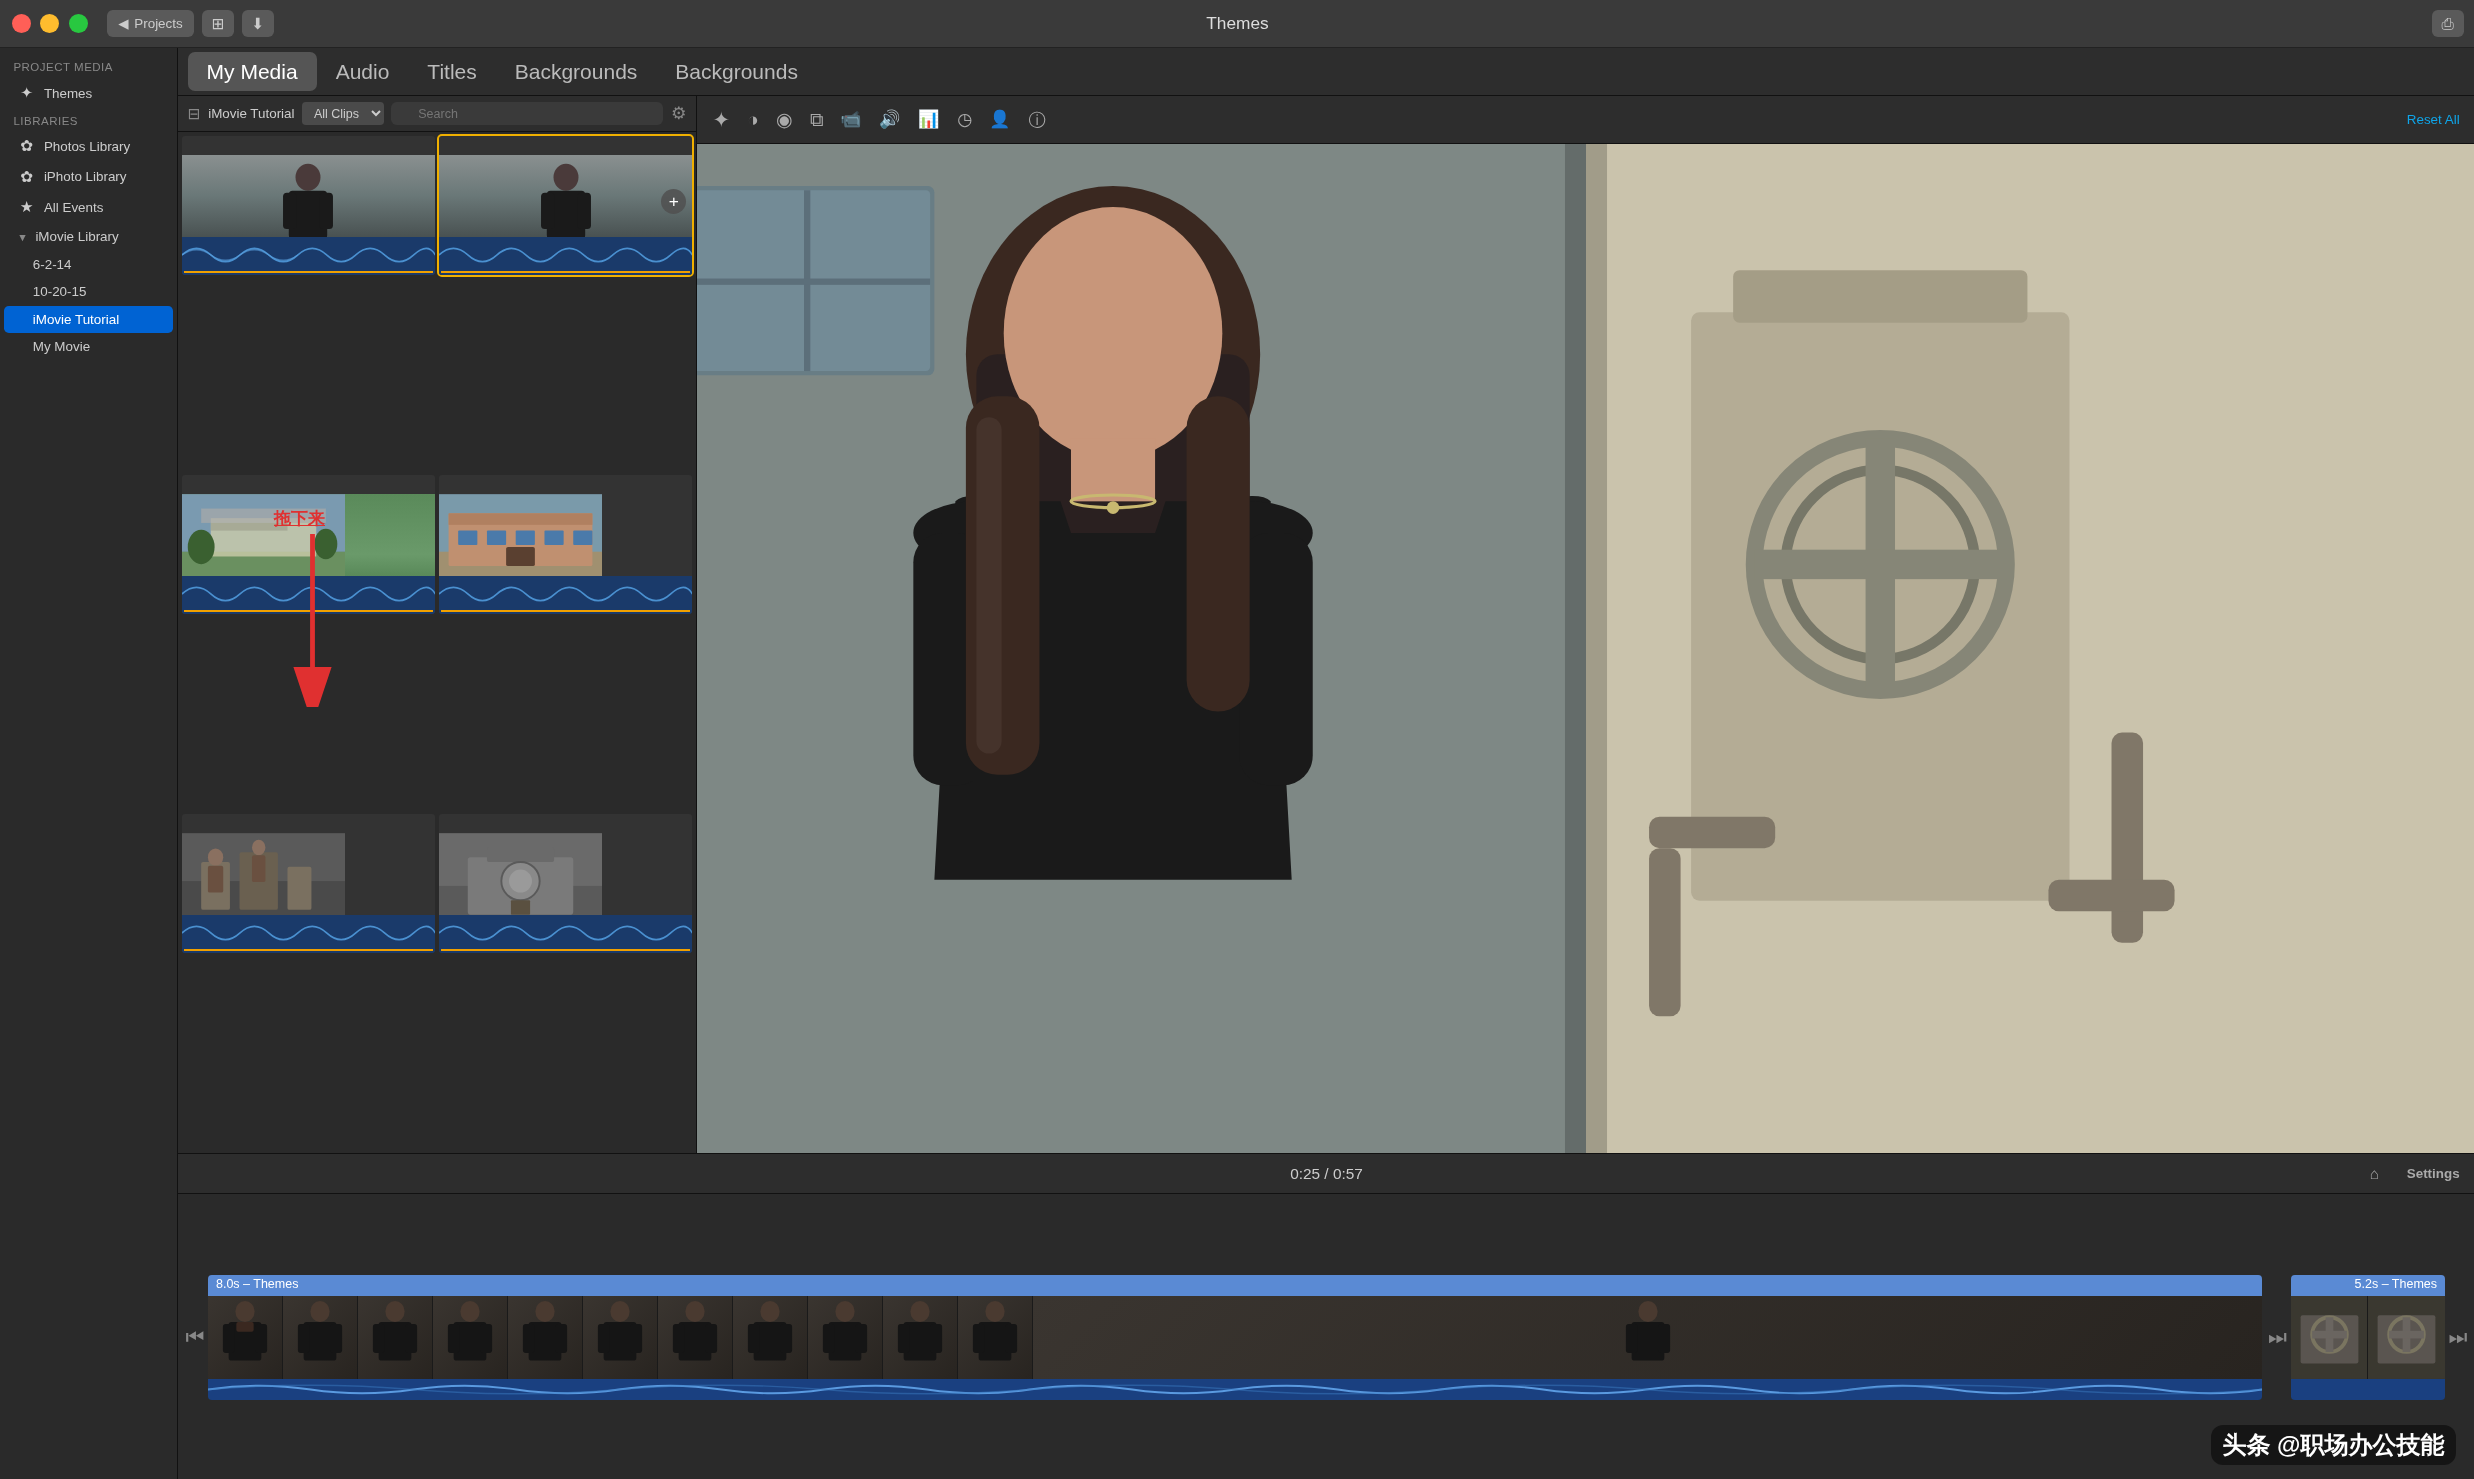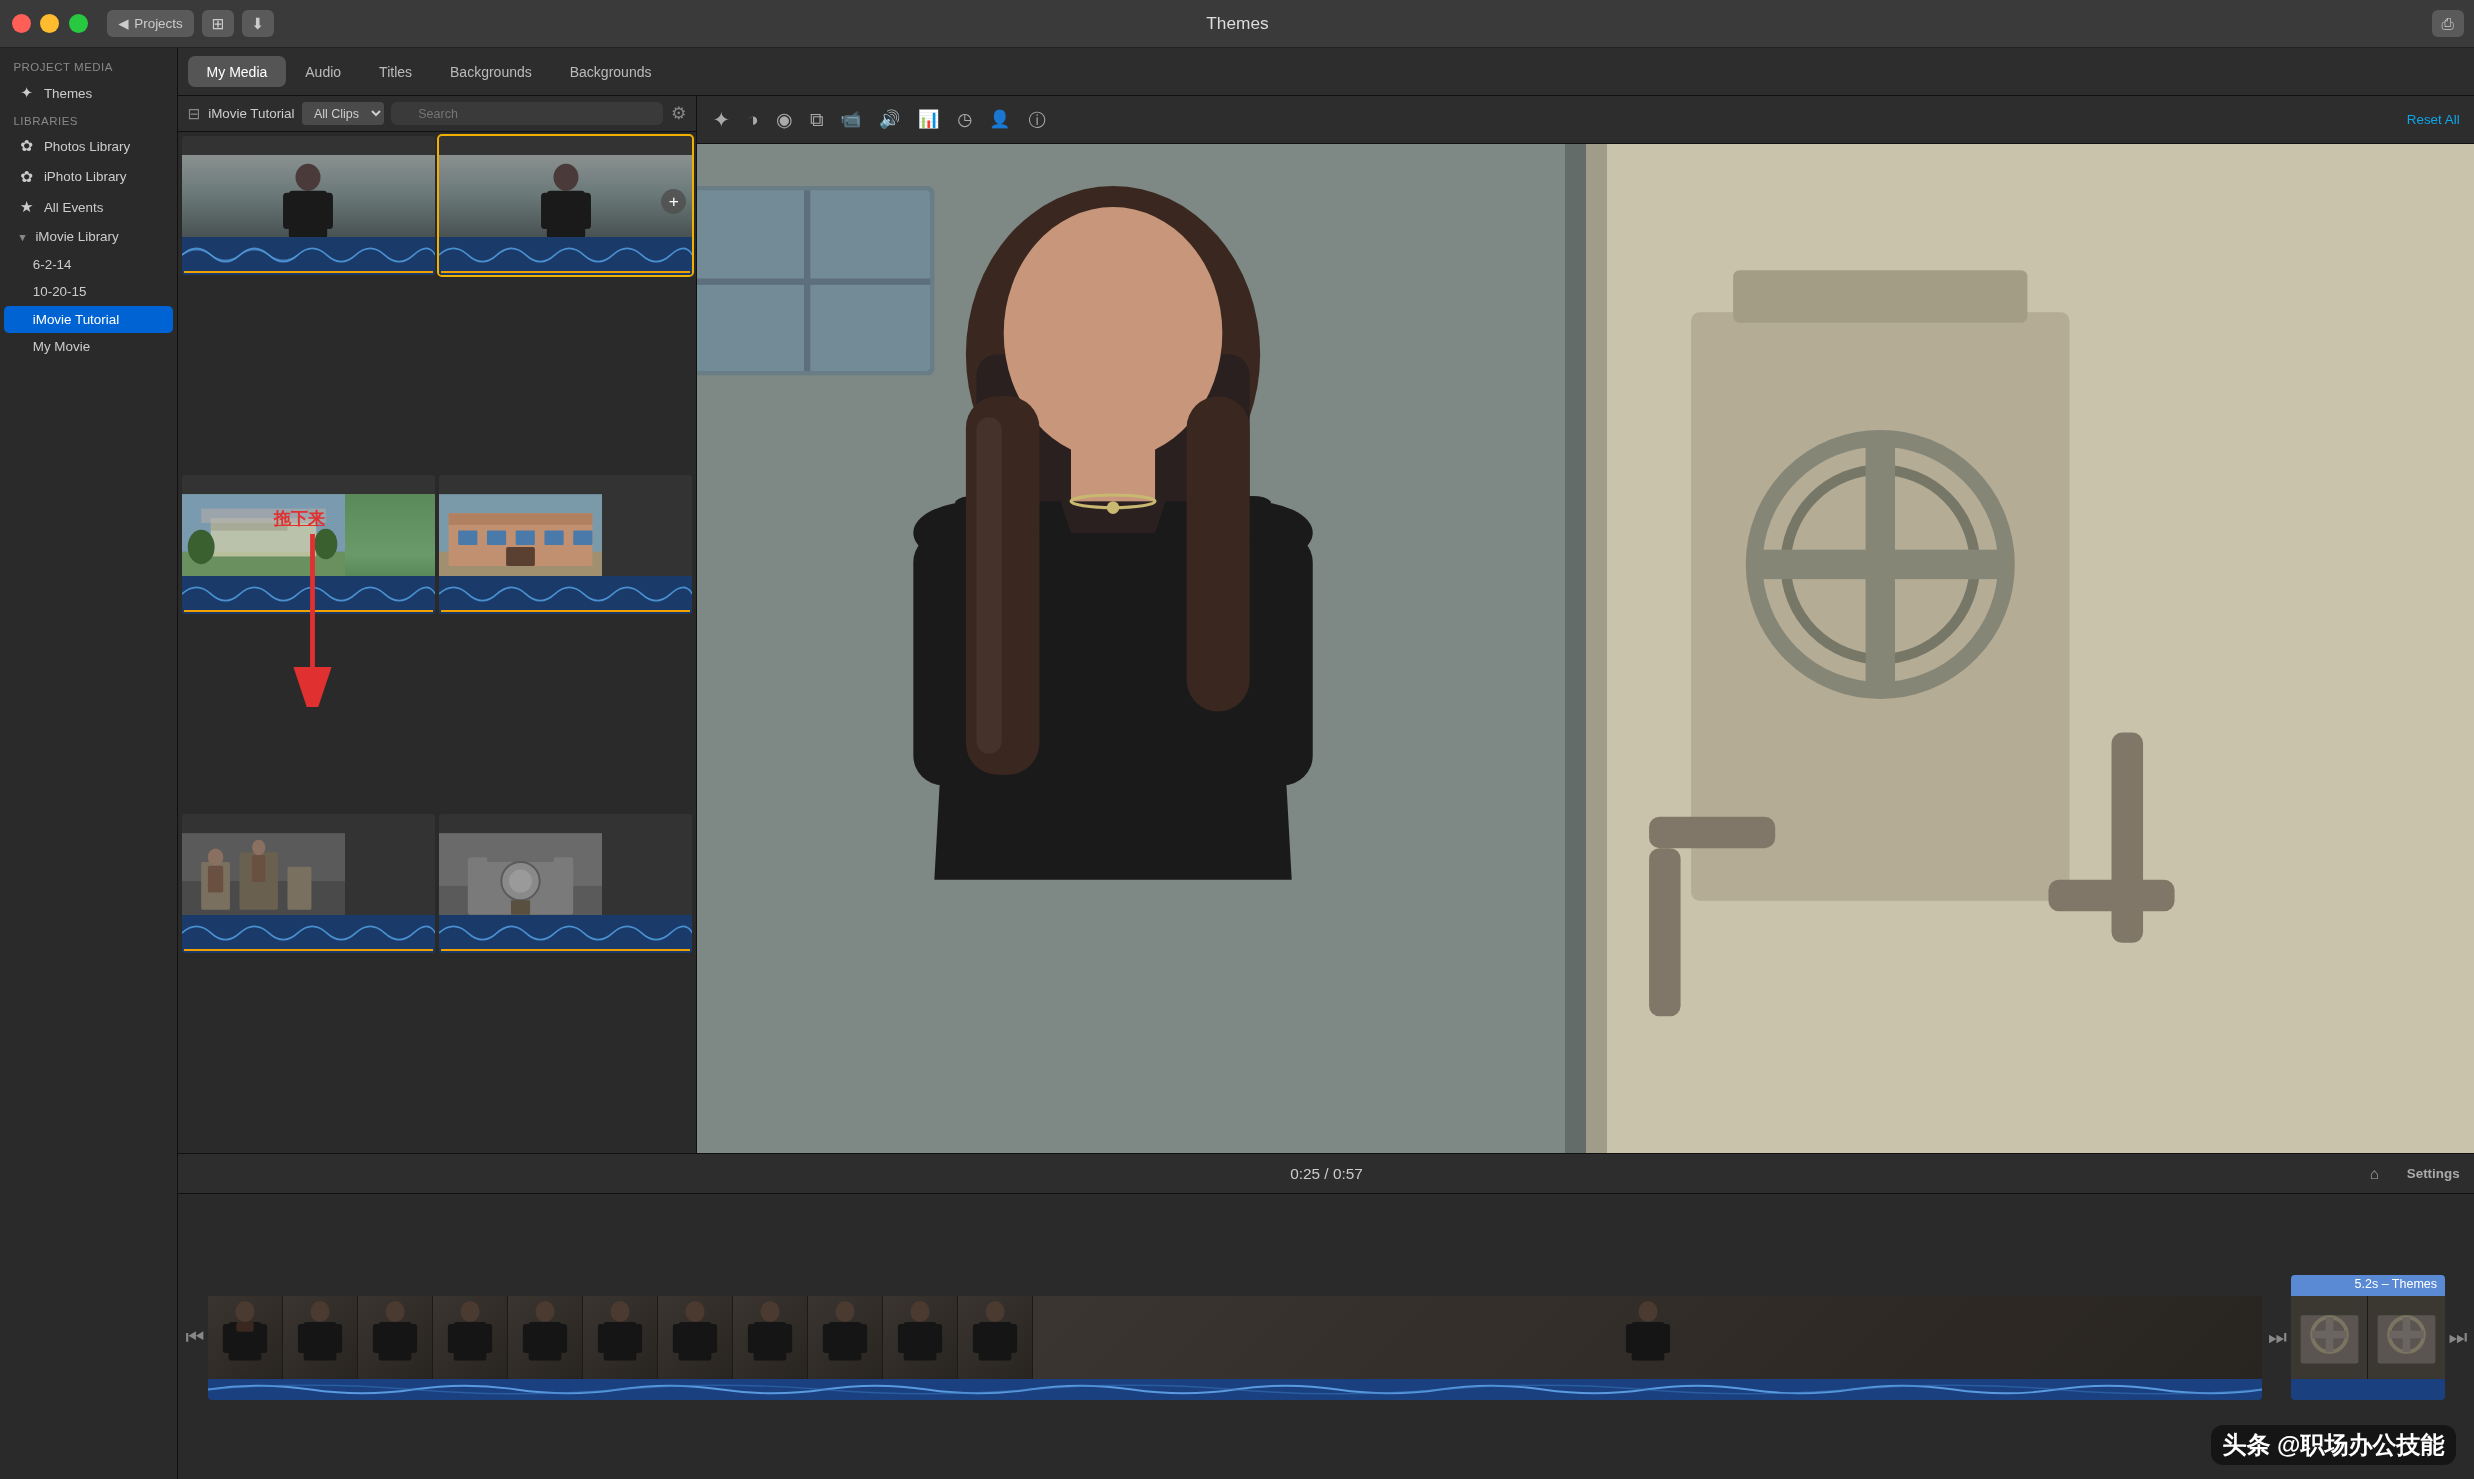--- a/index.html
+++ b/index.html
@@ -135,21 +135,21 @@
       display: flex;
       align-items: center;
       padding: 0 9.6px;
       height: 48px;
       border-bottom: 1px solid #111;
     }
     .tab-btn {
       background: none;
       border: none;
       color: #bbb;
-      font-size: 14px;
+      font-size: 21px;
       padding: 7.7px 19px;
       cursor: pointer;
       border-radius: 7px;
     }
     .tab-btn.active {
       background: #555;
       color: #fff;
     }
 
     
@@ -758,20 +758,21 @@
       <div style="flex:1;display:flex;align-items:center;padding:7.7px 3.8px;overflow-x:auto;">
 
         <button class="track-btn">⏮</button>
 
         <div style="flex:1;display:flex;flex-direction:column;height:125px;">
 
           <div style="display:flex;height:125px;position:relative;">
 
             <div style="flex:1;position:relative;border-radius:3.8px;overflow:hidden;margin-right:1.9px;">
 
+              <div style="position:absolute;top:0;left:0;right:0;background:#5a8ad4;color:#fff;font-size:12.5px;padding:2.9px 7.7px;z-index:3;height:21px;">8.0s – Themes</div>
 
               <div style="position:absolute;top:21px;left:0;right:0;bottom:21px;display:flex;overflow:hidden;background:#2a2a2a;">
 
                 <div style="width:75px;height:100%;background:linear-gradient(135deg,#3a3530,#282420);border-right:1px solid #1a1a1a;flex-shrink:0;position:relative;overflow:hidden;">
                   <svg width="75" height="83" viewBox="0 0 78 86" style="position:absolute;bottom:0;left:50%;transform:translateX(-50%);">
                     <ellipse cx="39" cy="16" rx="10" ry="11" fill="#4a3a30"></ellipse>
                     <rect x="22" y="27" width="34" height="40" rx="3" fill="#151515"></rect>
                     <rect x="16" y="29" width="12" height="30" rx="3" fill="#151515"></rect>
                     <rect x="50" y="29" width="12" height="30" rx="3" fill="#151515"></rect>
                     <rect x="30" y="27" width="18" height="10" rx="2" fill="#3a2820"></rect>

